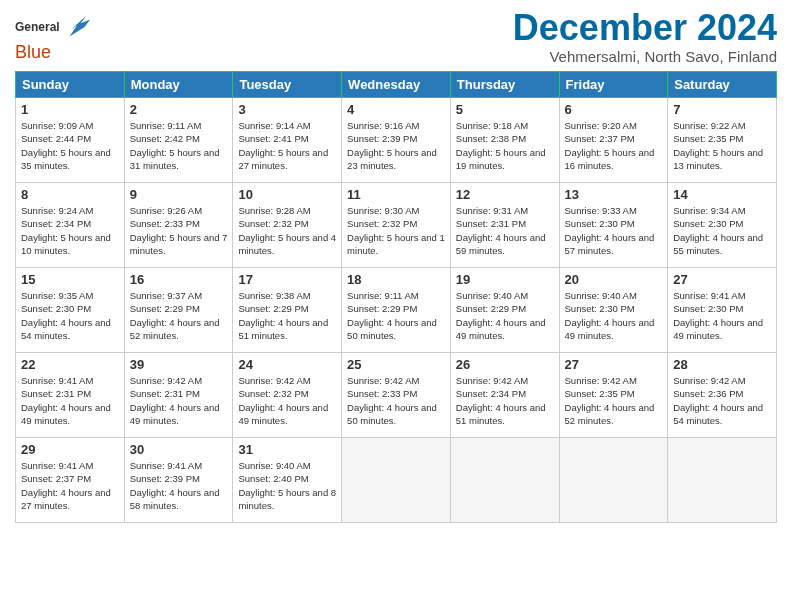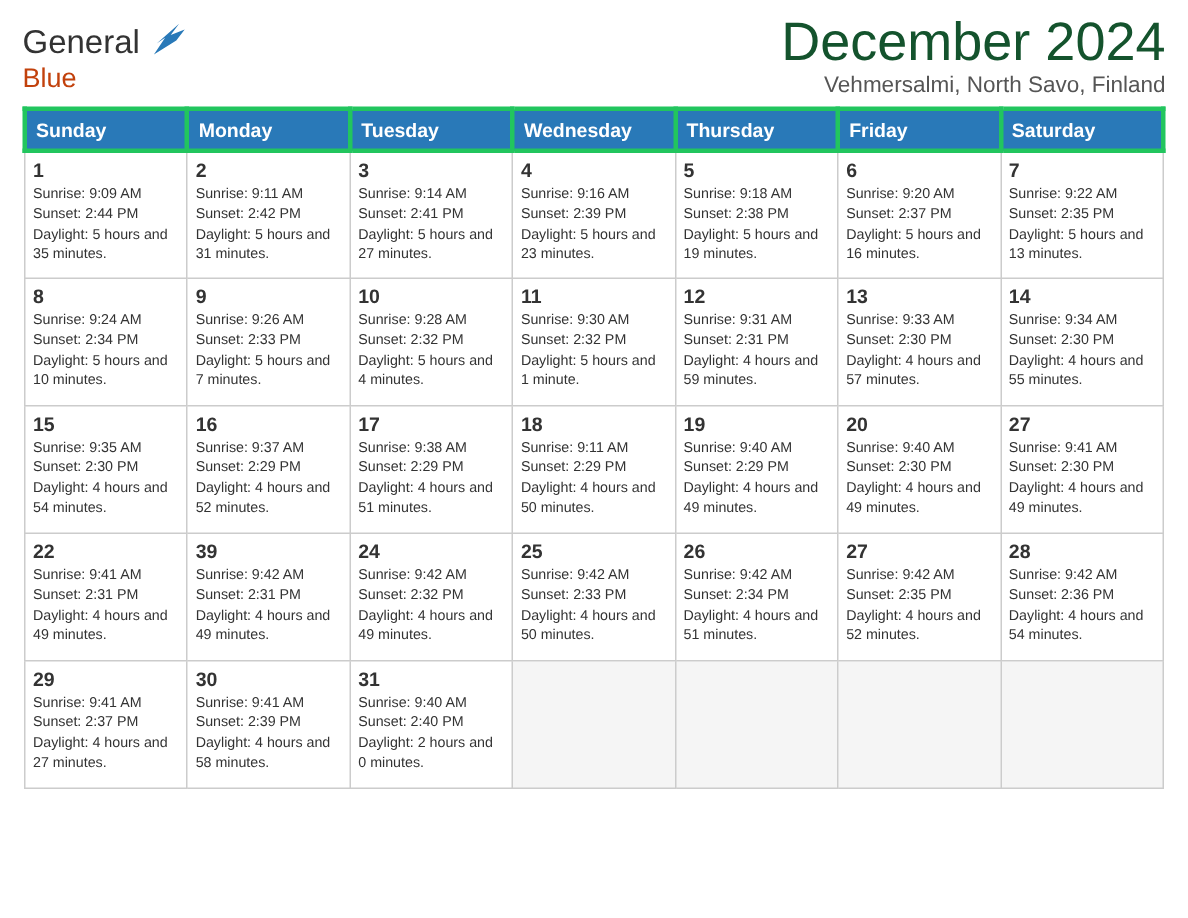--- a/index.html
+++ b/index.html
@@ -29,42 +29,42 @@
     .logo-icon {
       width: 28px;
       height: 28px;
       margin-left: 4px;
     }
     .title-area {
       text-align: right;
     }
     .month-title {
       font-size: 36px;
-      font-weight: normal;
-      color: #14532d;
+      font-weight: bold;
+      color: #0369a1;
       line-height: 1;
     }
     .location-title {
       font-size: 15px;
       color: #555;
       margin-top: 2px;
     }
     .calendar {
       width: 100%;
       border-collapse: collapse;
       table-layout: fixed;
     }
     .calendar th {
       background-color: #2979b8;
       color: #fff;
       text-align: left;
       padding: 5px 6px;
       font-size: 13px;
       font-weight: bold;
-      border: 3px solid #22c55e;
+      border: 1px solid #22c55e;
     }
     .calendar td {
       border: 1px solid #ccc;
       vertical-align: top;
       padding: 4px 5px;
       font-size: 9.5px;
       color: #333;
       height: 85px;
       background: #fff;
     }
@@ -82,21 +82,21 @@
     }
   </style>
 </head>
 <body>
 
 <div class="container">
   <div class="header-area">
     <div class="logo">
       <div>
         <div style="display:flex;align-items:center;">
-          <div style="font-size:22px;font-weight:normal;color:#333;line-height:1.1;">
+          <div style="font-size:12px;font-weight:bold;color:#333;line-height:1.1;">
             <span style="color:#333;">General</span>
           </div>
           <svg class="logo-icon" viewBox="0 0 30 30" xmlns="http://www.w3.org/2000/svg">
             <polygon points="6,24 22,14 28,6 18,10 24,2 8,16 14,12" fill="#2979b8"></polygon>
           </svg>
         </div>
         <div style="font-size:18px;font-weight:normal;color:#c2410c;">Blue</div>
       </div>
     </div>
     <div class="title-area">
@@ -365,21 +365,21 @@
           <span>Sunrise: 9:41 AM</span><br>
           <span>Sunset: 2:39 PM</span><br>
           <span>Daylight: 4 hours and 58 minutes.</span>
         </div>
       </td>
           <td>
         <span class="day-num">31</span>
         <div class="day-info">
           <span>Sunrise: 9:40 AM</span><br>
           <span>Sunset: 2:40 PM</span><br>
-          <span>Daylight: 2 hours and 0 minutes.</span>
+          <span>Daylight: 5 hours and 8 minutes.</span>
         </div>
       </td>
           <td class="empty"></td>
           <td class="empty"></td>
           <td class="empty"></td>
           <td class="empty"></td>
         </tr>
       </tbody>
   </table>
 </div>

